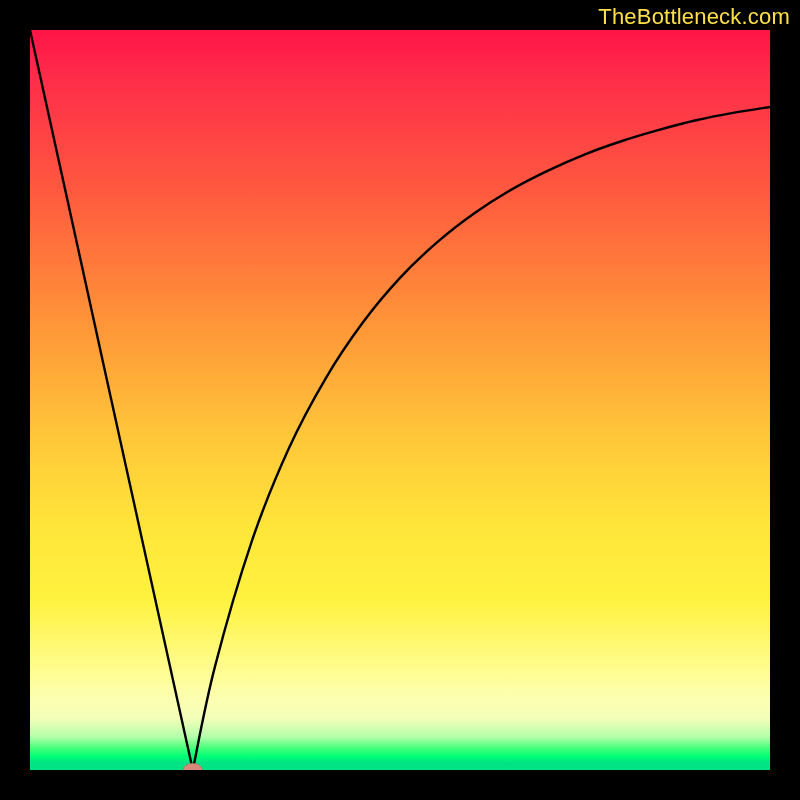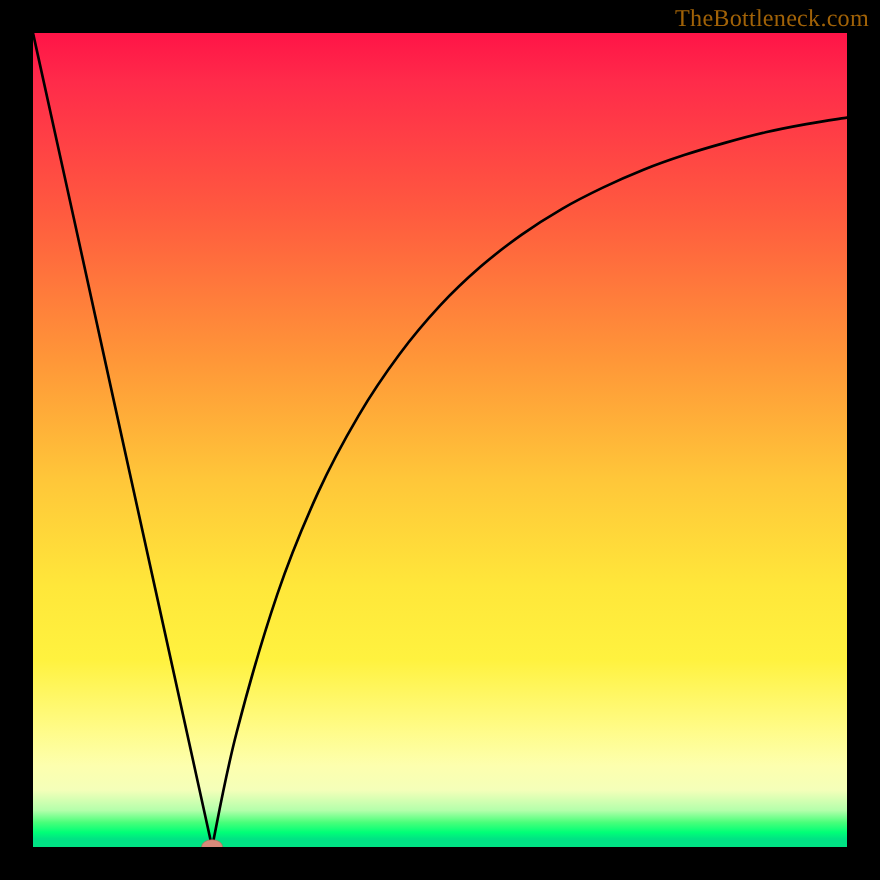--- a/index.html
+++ b/index.html
@@ -56,26 +56,25 @@
     left: 0;
     top: 0;
     width: 100%;
     height: 100%;
     overflow: visible;
   }
   .watermark {
     position: absolute;
     top: 4px;
     right: 10px;
-    color: #a16207;
+    color: #fde047;
     font-size: 22px;
     font-weight: 500;
     letter-spacing: 0.2px;
     user-select: none;
-    font-family: Liberation Serif, serif;
   }
 </style>
 </head>
 <body>
 
 <div class="frame">
 
   <div class="watermark">TheBottleneck.com</div>
 
   <div class="plot-area">

